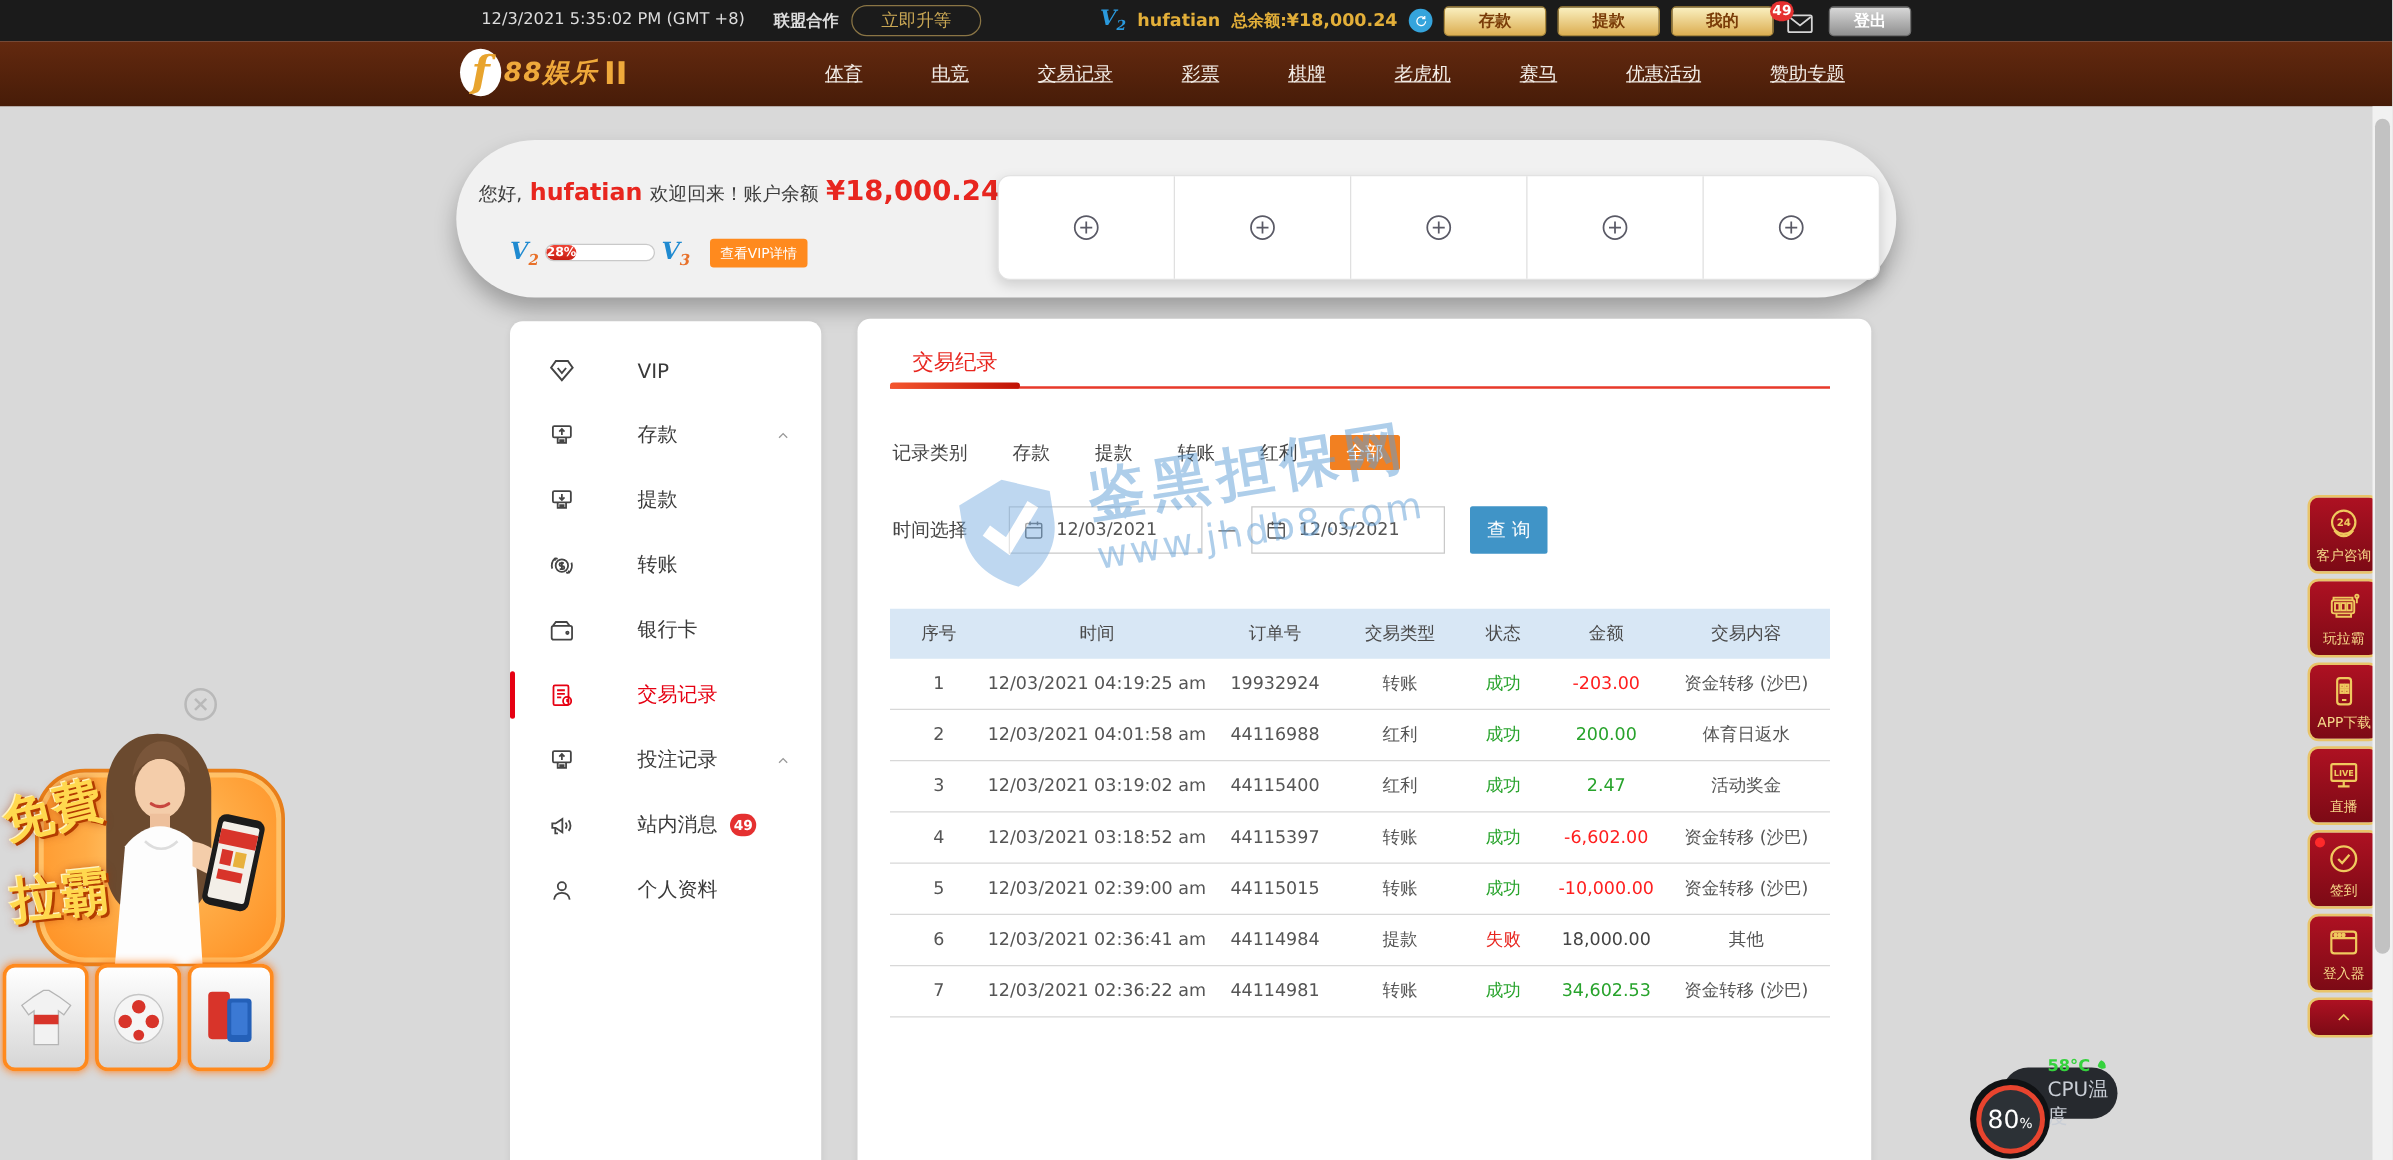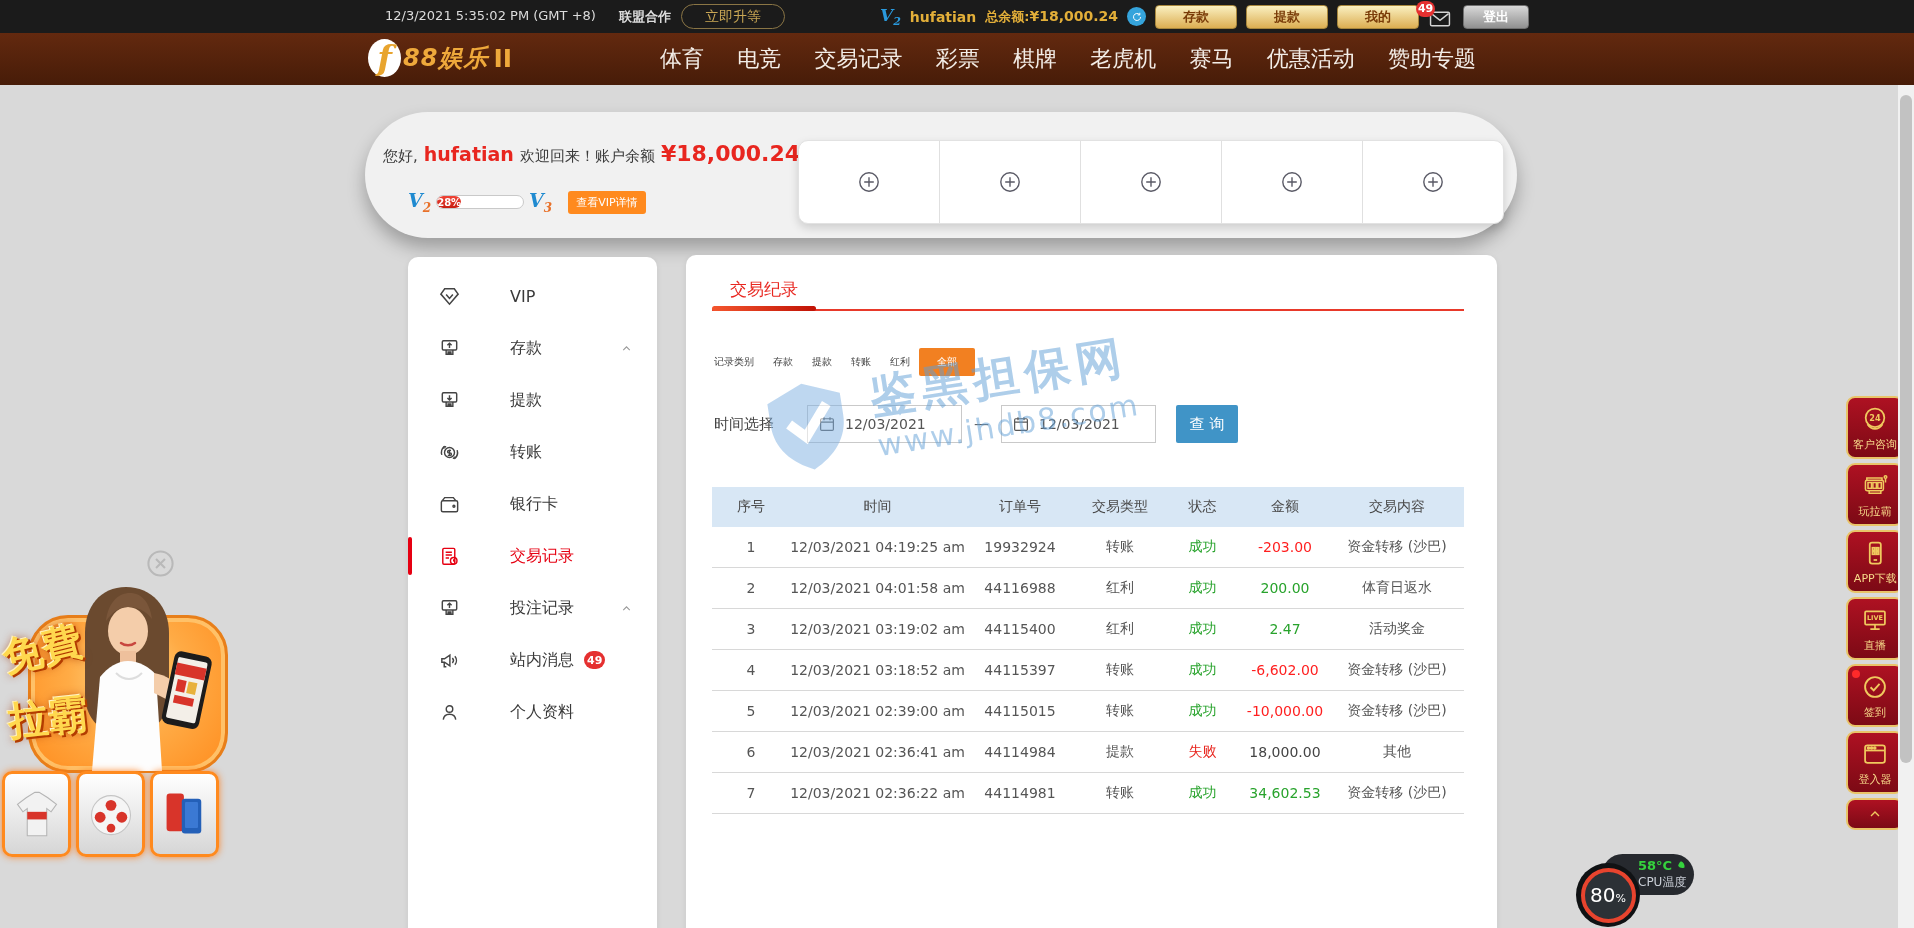--- a/index.html
+++ b/index.html
@@ -22,24 +22,24 @@
   .gold-btn { width:82px; height:24px; background:linear-gradient(#faf0c0,#dcae52); border:1px solid #a8873c; border-radius:4px; color:#7a3c08; font-weight:bold; font-size:13px; cursor:pointer; font-family:inherit; }
   .gray-btn { width:66px; height:24px; background:linear-gradient(#d8d8d8,#909090); border:1px solid #6f6f6f; border-radius:4px; color:#fff; font-weight:bold; font-size:13px; cursor:pointer; font-family:inherit; }
   .tb-mail { position:relative; width:26px; height:20px; cursor:pointer; color:#d5d5d5; }
   .tb-mail svg { width:24px; height:18px; margin-top:3px; }
   .mail-badge { position:absolute; left:-12px; top:-6px; background:#e53030; color:#fff; font-size:11px; min-width:19px; height:16px; border-radius:8px; display:flex; align-items:center; justify-content:center; font-weight:bold; }
 
   
   .nav { position:absolute; left:0; top:33px; width:1914px; height:52px; background:linear-gradient(#63290f,#471c08); }
   .logo { position:absolute; left:368px; top:6px; display:flex; align-items:center; cursor:pointer; }
   .logo-circle { width:33px; height:38px; background:#fff; border-radius:50%; display:flex; align-items:center; justify-content:center; color:#e8a42e; font-size:34px; font-weight:bold; font-style:italic; font-family:"DejaVu Serif","Liberation Serif",serif; }
-  .logo-text { color:#efa93b; font-size:24px; font-weight:800; font-style:italic; letter-spacing:1px; margin-left:2px; }
+  .logo-text { color:#efa93b; font-size:21px; font-weight:800; font-style:italic; letter-spacing:1px; margin-left:2px; }
   .logo-ii { color:#efa93b; font-size:25px; font-weight:800; margin-left:5px; }
   .nav-menu { position:absolute; left:660px; top:0; width:816px; height:52px; display:flex; justify-content:space-between; align-items:center; }
-  .nav-item { color:#f3ede7; font-size:22px; cursor:pointer; white-space:nowrap; }
+  .nav-item { color:#f3ede7; font-size:15px; cursor:pointer; white-space:nowrap;text-decoration:underline; }
 
   
   .welcome-blob { position:absolute; left:365px; top:112px; width:1152px; height:126px; background:#f1f1f1; border-radius:63px; box-shadow:0 10px 18px rgba(0,0,0,.28); }
   .greeting { position:absolute; left:383px; top:141px; display:flex; align-items:baseline; gap:6px; font-size:15px; color:#3c3c3c; }
   .greet-user { color:#e8261f; font-size:19px; font-weight:bold; }
   .greet-balance { color:#e8261f; font-size:22px; font-weight:bold; }
   .greet-refresh { align-self:center; color:#7d93a8; cursor:pointer; }
   .greet-refresh svg { width:16px; height:16px; }
   .vip-row { position:absolute; left:408px; top:190px; height:24px; display:flex; align-items:center; }
   .vlogo2 { font-style:italic; font-weight:900; color:#1f8ad0; font-size:19px; font-family:"DejaVu Serif","Liberation Serif",serif; }
@@ -63,21 +63,21 @@
   .sb-badge { margin-left:10px; background:#e53030; color:#fff; font-size:11px; min-width:18px; height:18px; border-radius:9px; display:flex; align-items:center; justify-content:center; padding:0 3px; font-weight:bold; }
   .sb-chev { position:absolute; right:24px; width:13px; height:13px; color:#999; }
   .sb-item.active, .sb-item.active .sb-icon { color:#e60012; }
   .sb-bar { position:absolute; left:0; top:7px; width:4px; height:38px; background:#e60012; border-radius:2px; }
 
   
   .main-card { position:absolute; left:686px; top:255px; width:811px; height:700px; background:#fff; border-radius:10px; box-shadow:0 2px 6px rgba(0,0,0,.08); }
   .tab { position:absolute; left:44px; top:23px; font-size:17px; color:#e8261f; cursor:pointer; }
   .tab-underline { position:absolute; left:26px; top:54px; width:752px; height:2px; background:#e8392a; }
   .tab-bar { position:absolute; left:26px; top:51px; width:104px; height:5px; border-radius:3px; background:linear-gradient(90deg,#f4562e,#c01205); }
-  .filter-row { position:absolute; left:28px; top:92px; height:30px; display:flex; align-items:center; gap:19px; font-size:10px; color:#444; }
+  .filter-row { position:absolute; left:28px; top:92px; height:30px; display:flex; align-items:center; gap:36px; font-size:15px; color:#444; }
   .filter-opt { cursor:pointer; }
   .filter-active { background:#f28021; color:#fff; width:56px; height:28px; display:flex; align-items:center; justify-content:center; border-radius:2px; cursor:pointer; margin-left:-10px; }
   .time-row { position:absolute; left:28px; top:150px; height:38px; display:flex; align-items:center; font-size:15px; color:#444; }
   .time-label { margin-right:33px; }
   .date-input { width:155px; height:38px; border:1px solid #c9c9c9; background:#fff; display:flex; align-items:center; padding-left:10px; gap:9px; color:#555; font-size:14px; cursor:pointer; }
   .date-input svg { width:18px; height:18px; color:#555; }
   .date-sep { margin:0 12px; color:#666; }
   .search-btn { margin-left:20px; width:62px; height:38px; background:#4094c7; color:#fff; font-size:15px; border:none; border-radius:2px; cursor:pointer; font-family:inherit; }
   .table { position:absolute; left:26px; top:232px; width:752px; }
   .thead { display:flex; height:40px; background:#d8e7f5; align-items:center; color:#4a4a4a; font-size:14px; }
@@ -98,21 +98,21 @@
   .fl-icon { width:28px; height:28px; color:#f0c95e; }
   .fl-label { font-size:12px; margin-top:3px; white-space:nowrap; transform:scale(.92); }
   .fl-dot { position:absolute; left:4px; top:4px; width:8px; height:8px; background:#ff2a2a; border-radius:50%; }
   .fl-collapse { height:32px; background:linear-gradient(180deg,#ae1122,#7c0a15); border:2px solid #e9c468; border-radius:9px; display:flex; align-items:center; justify-content:center; color:#f0c95e; cursor:pointer; }
   .fl-collapse svg { width:20px; height:16px; }
 
   
   .cpu-pill { position:absolute; left:1602px; top:854px; width:92px; height:41px; background:#26292e; border-radius:21px; display:flex; flex-direction:column; justify-content:center; padding-left:36px; gap:1px; }
   .cpu-temp { color:#35d23d; font-size:13px; display:flex; align-items:center; gap:3px; }
   .cpu-temp svg { width:12px; height:12px; }
-  .cpu-label { color:#c9ced6; font-size:12px; }
+  .cpu-label { color:#c9ced6; font-size:16px; }
   .cpu-gauge { position:absolute; left:1576px; top:863px; width:64px; height:64px; border-radius:50%; background:#101214; display:flex; align-items:center; justify-content:center; }
   .cpu-inner { width:55px; height:55px; border-radius:50%; border:4px solid #e8442e; background:#2c3136; display:flex; align-items:center; justify-content:center; color:#fff; }
   .cpu-pct { font-size:20px; }
   .cpu-unit { font-size:11px; margin-top:6px; }
 
   
   .promo-close { position:absolute; left:146px; top:549px; width:29px; height:29px; color:#b9b9b9; cursor:pointer; }
   .promo { position:absolute; left:0; top:585px; width:235px; height:280px; }
   .promo-cloud { position:absolute; left:28px; top:30px; width:200px; height:158px; background:radial-gradient(circle at 50% 40%,#ffd887 0%,#ffab45 45%,#ff8d1f 100%); border:3px solid #e87f1a; border-radius:40px; box-shadow:inset 0 0 0 4px #ffc168; }
   .promo-girl { position:absolute; left:18px; top:-12px; width:217px; height:212px; }

